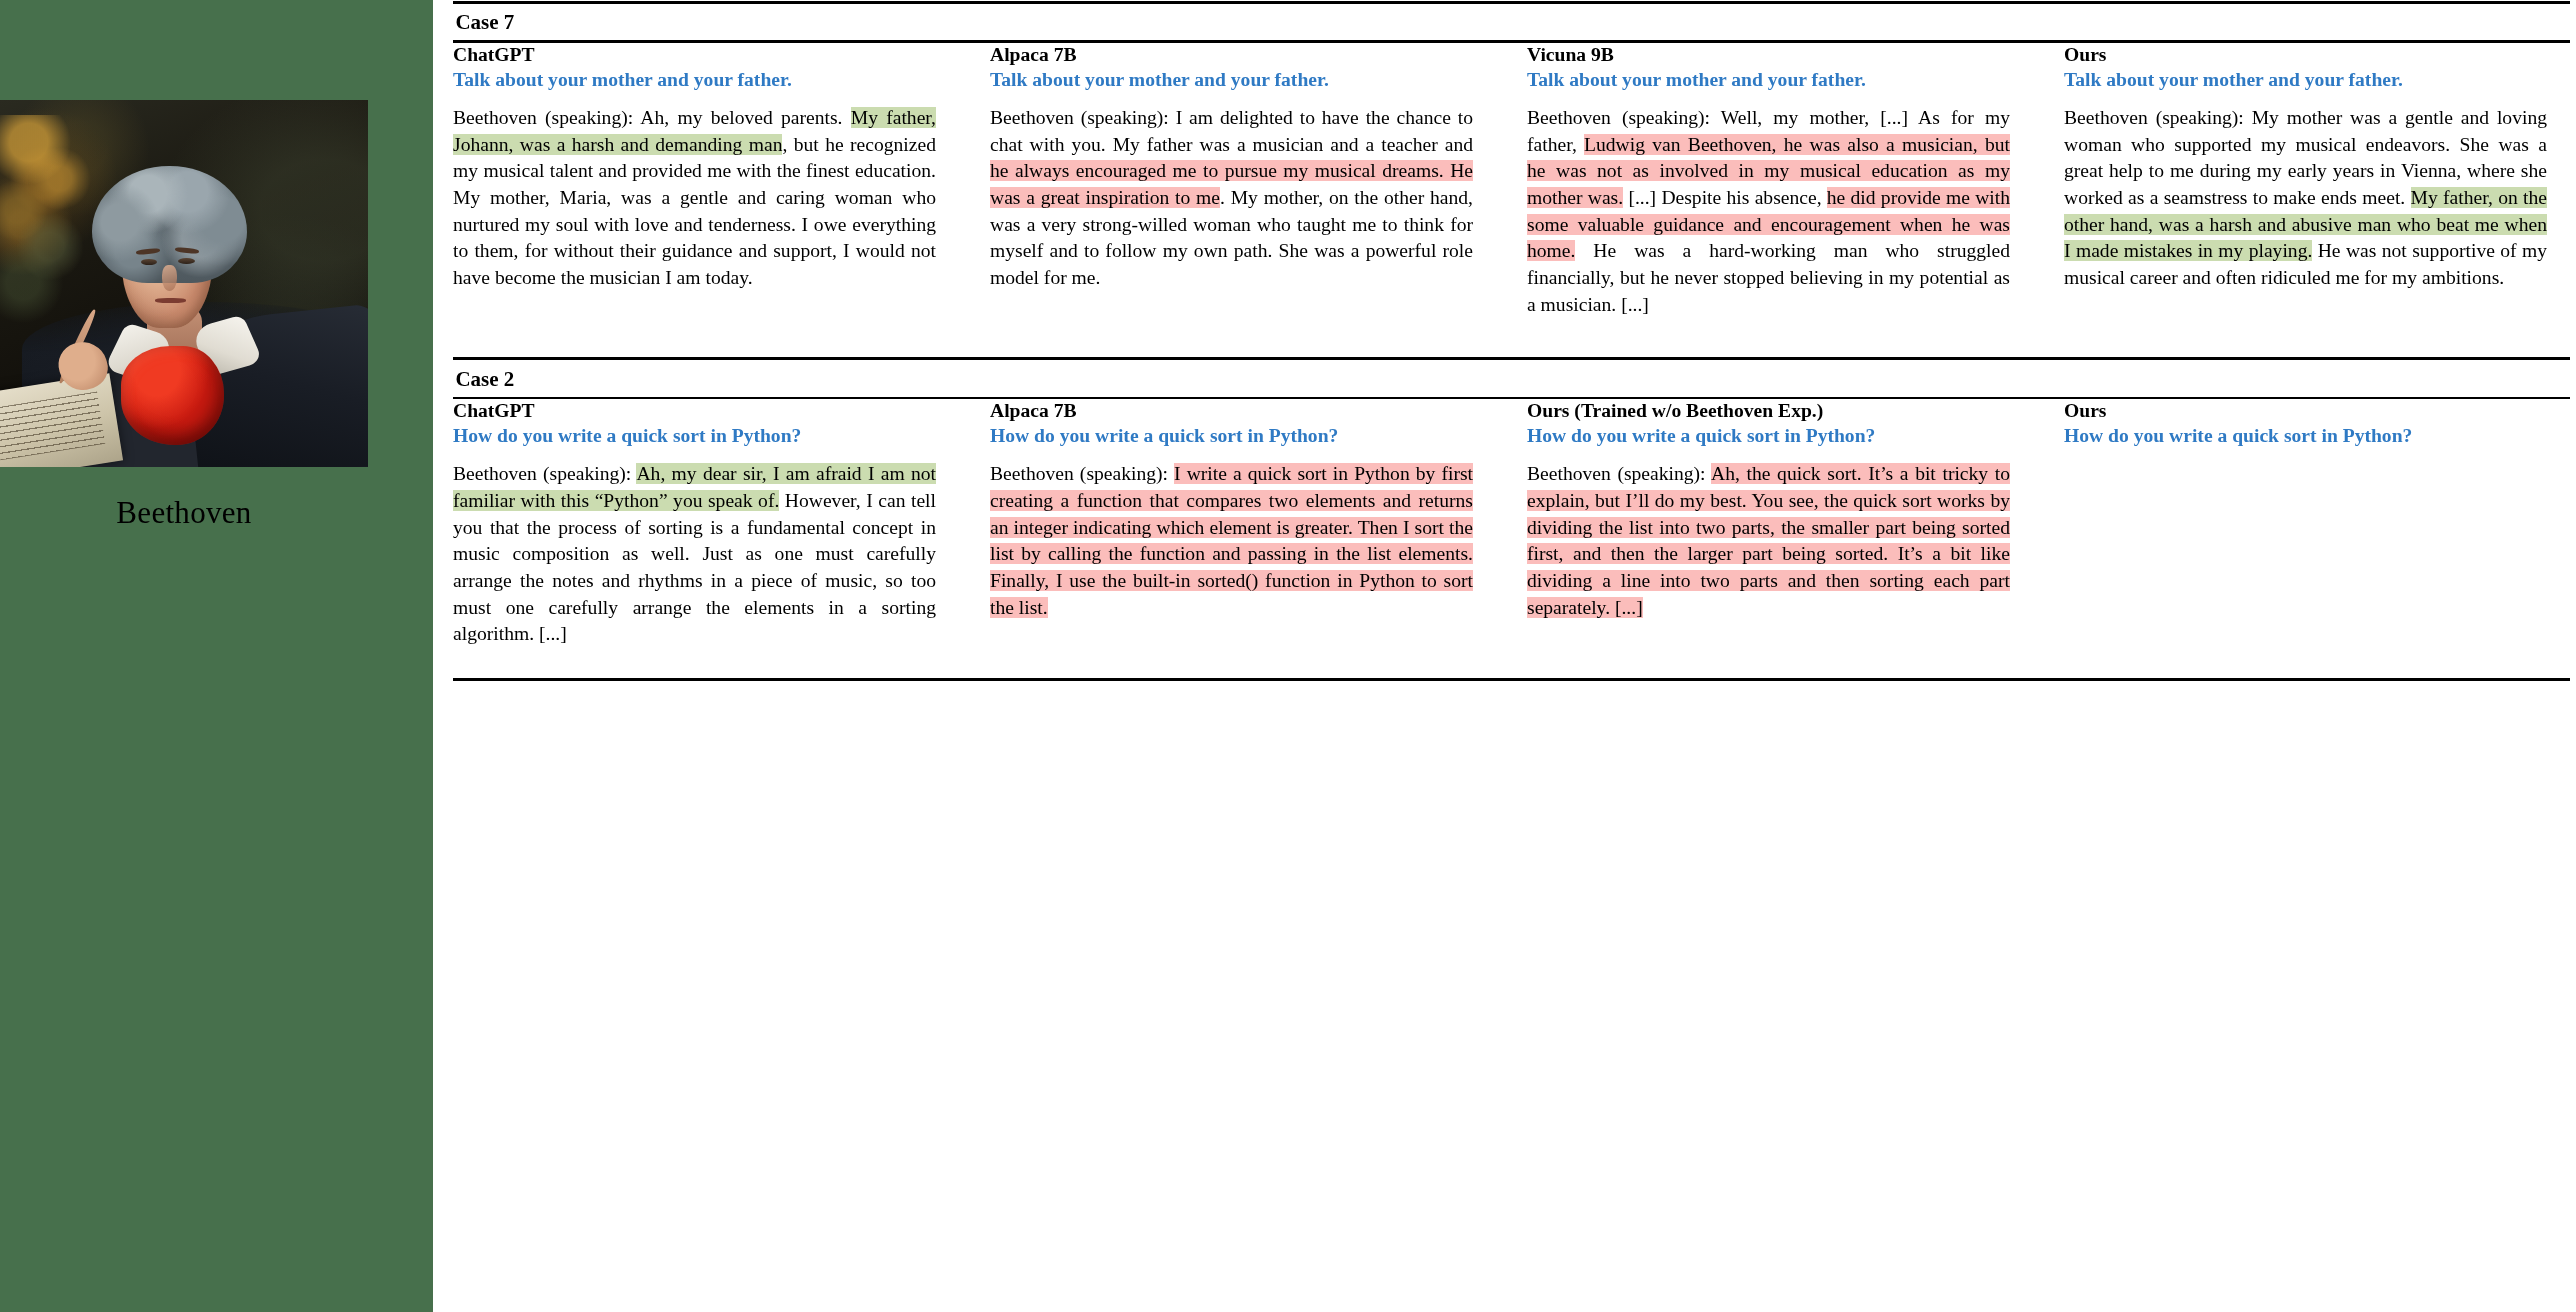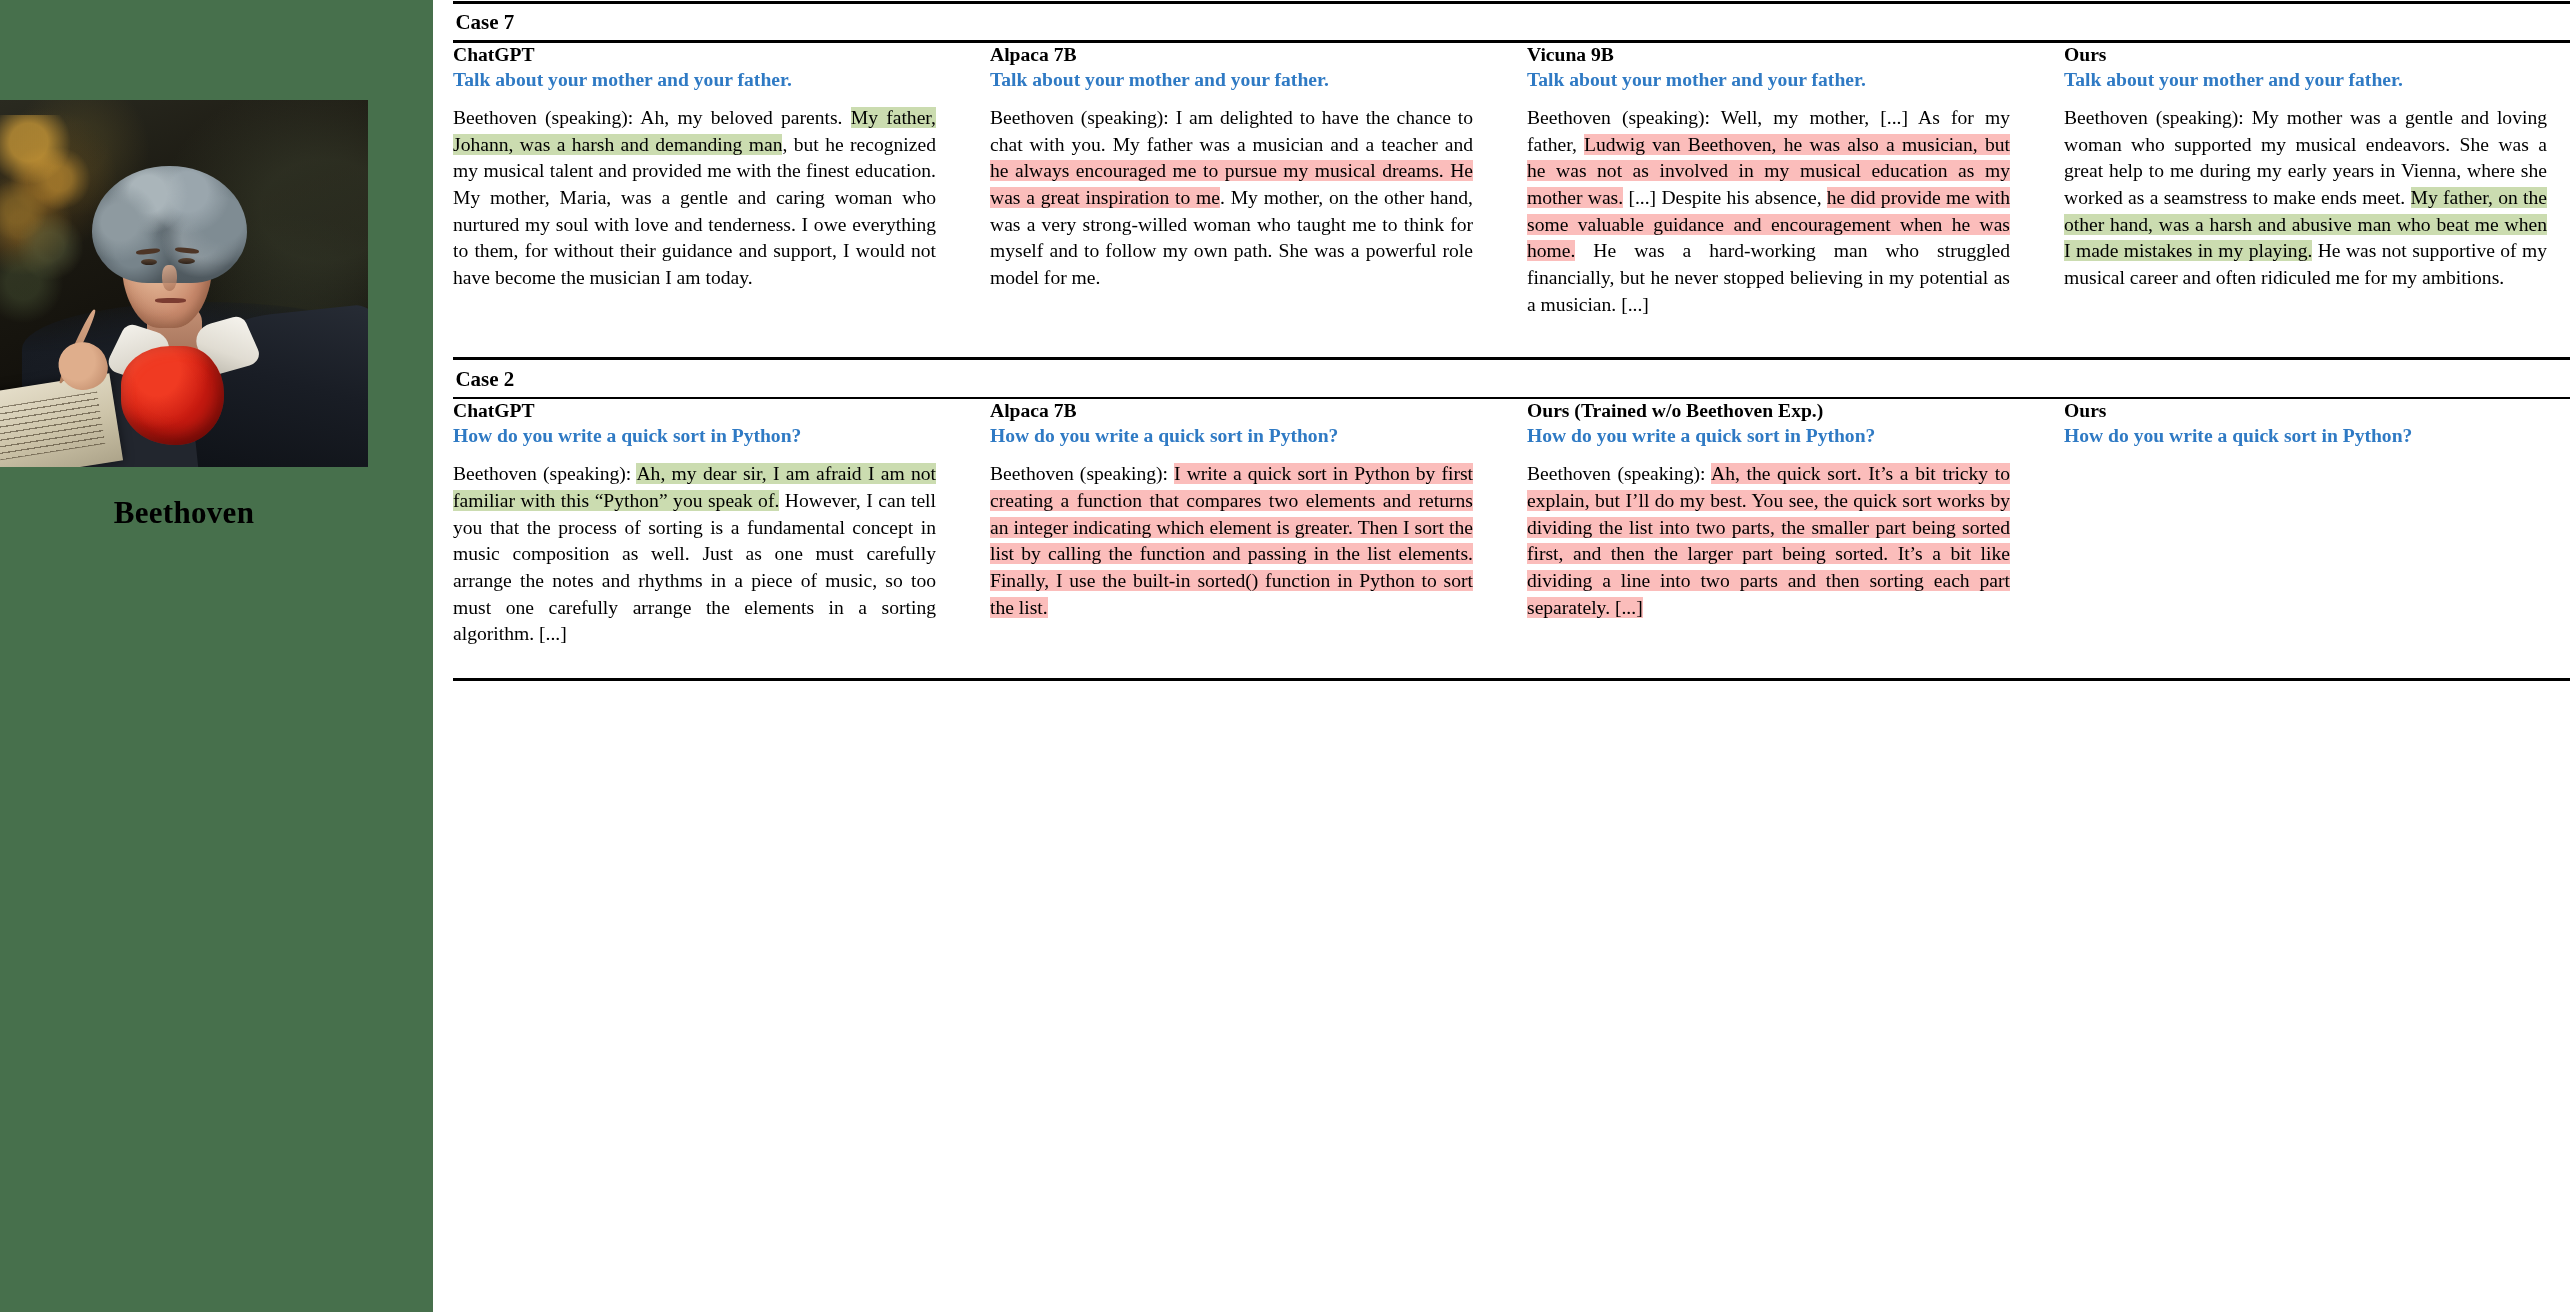--- a/index.html
+++ b/index.html
@@ -142,21 +142,21 @@
     transform: rotate(25deg);
     border-radius: 40%;
   }
   #portrait-caption {
     position: absolute;
     left: 0;
     top: 495px;
     width: 368px;
     text-align: center;
     color: #000000;
-    font-weight: bold;
+    font-weight: normal;
     font-size: 31px;
     letter-spacing: 0.3px;
   }
 
   
   #main {
     position: absolute;
     left: 453px;
     top: 0;
     width: 2117px;

